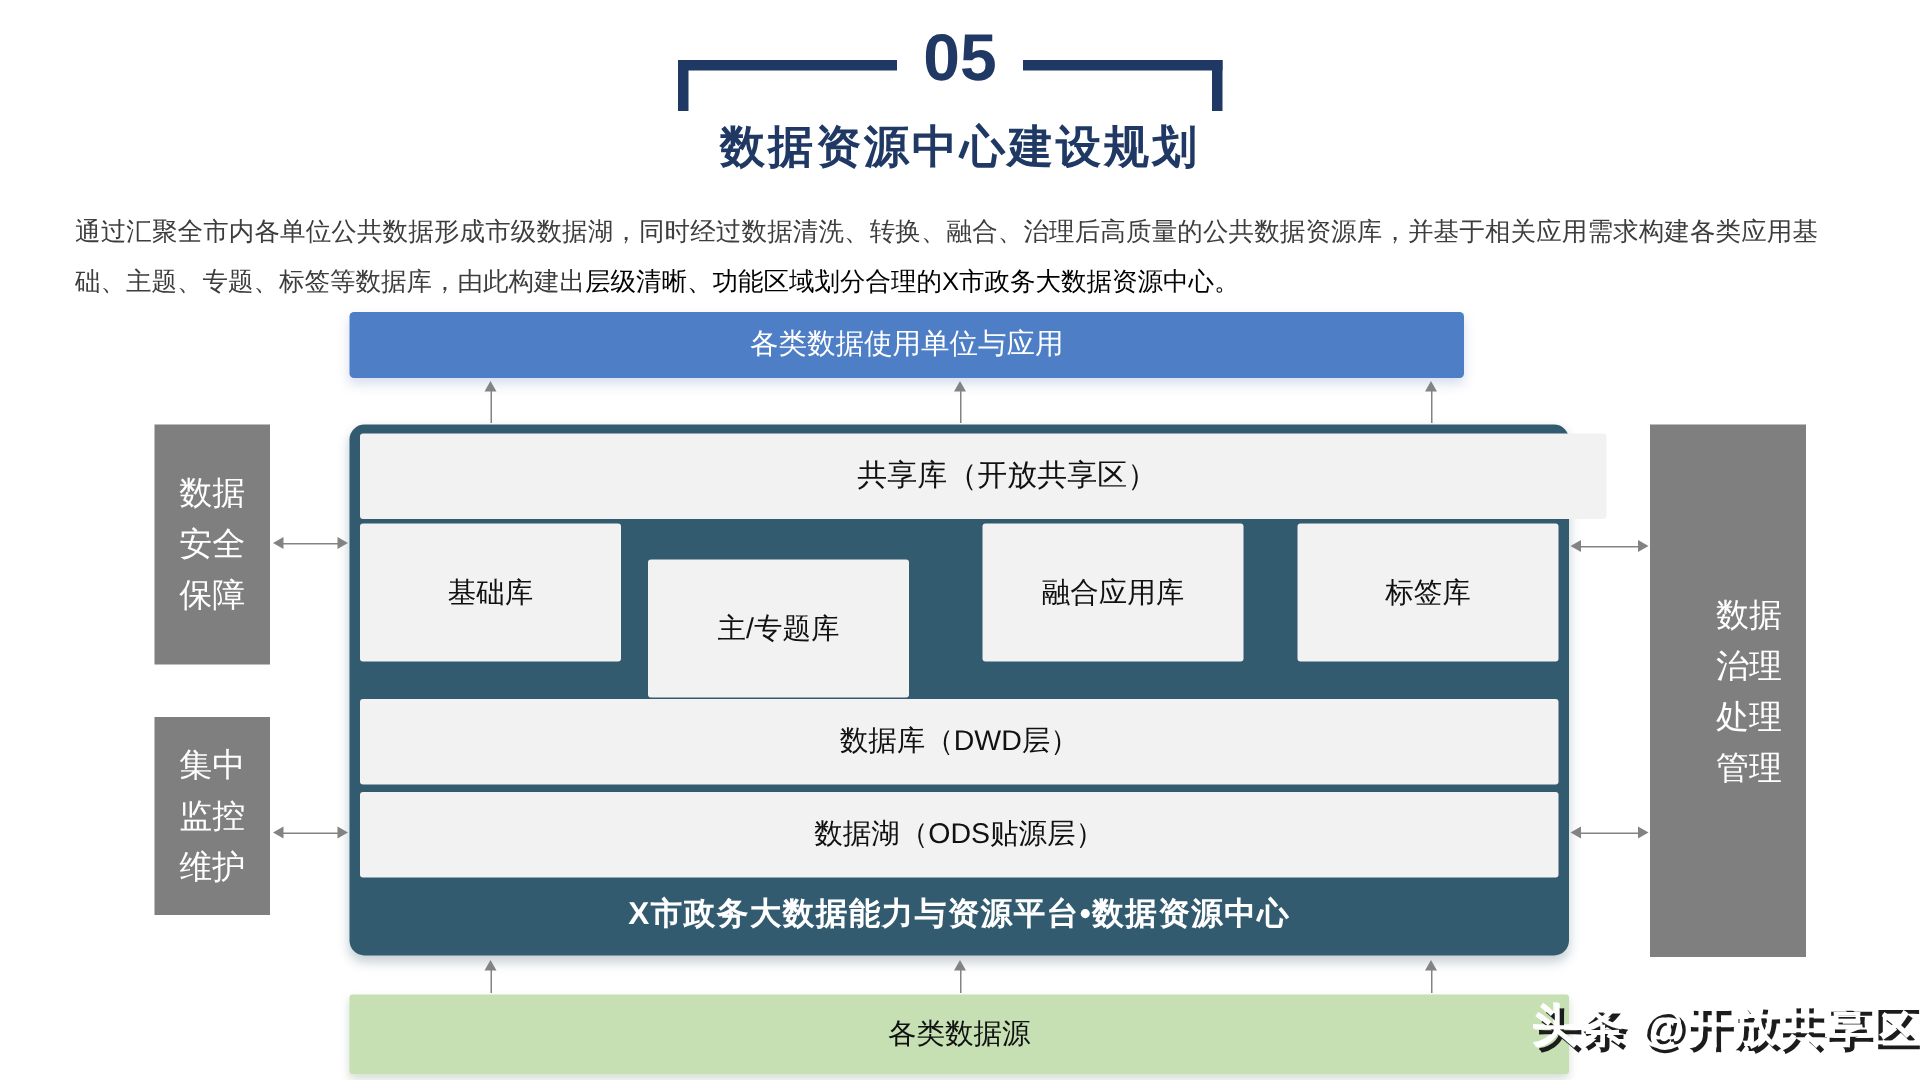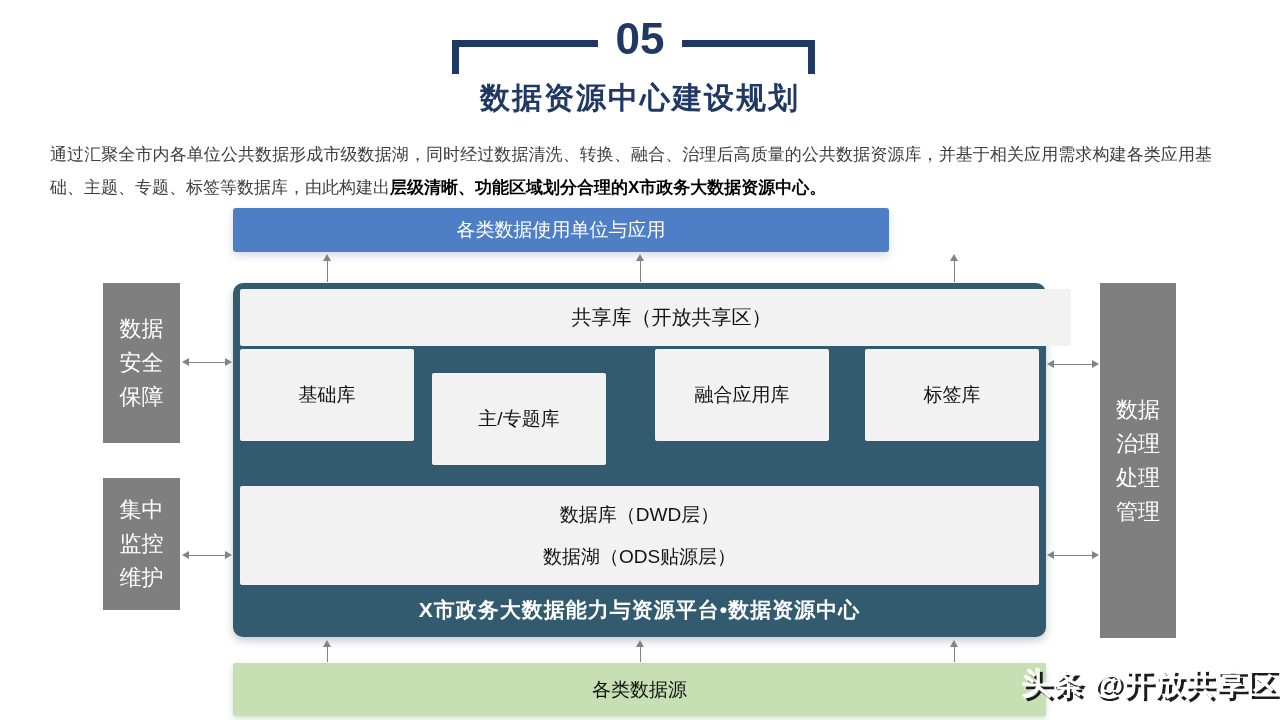--- a/index.html
+++ b/index.html
@@ -20,45 +20,45 @@
   .slide-title{
     position:absolute;left:0;top:78px;width:1280px;
     text-align:center;font-size:30px;font-weight:800;
     letter-spacing:2px;color:#1F3864;
   }
   .intro{
     position:absolute;left:50px;top:138px;width:1162px;
     font-size:17px;line-height:33px;color:#3d3d3d;
     text-align:justify;
   }
-  .intro b{color:#000;font-weight:700;margin-top:28px;}
+  .intro b{color:#000;font-weight:400;margin-top:28px;}
   
   .consumers-bar{
-    position:absolute;left:233px;top:208px;width:656px;height:44px;
+    position:absolute;left:233px;top:208px;width:743px;height:44px;
     background:#4E7EC6;border-radius:3px;
     box-shadow:0 4px 8px rgba(90,120,180,0.25);
     color:#fff;font-size:19px;line-height:44px;text-align:center;
   }
   .container-box{
     position:absolute;left:233px;top:283px;width:813px;height:354px;
     background:#335B70;border-radius:10px;
     box-shadow:0 4px 8px rgba(60,90,110,0.3);
   }
   .layer{
     position:absolute;background:#F2F2F2;border-radius:2px;
     text-align:center;color:#111;
   }
   .layer-share{left:7px;top:6px;width:799px;height:57px;font-size:20px;line-height:57px;padding-left:32px;}
   .lib-box{
     position:absolute;top:66px;height:92px;width:174px;
     background:#F2F2F2;border-radius:2px;
     display:flex;align-items:center;justify-content:center;
     font-size:19px;color:#111;
   }
-  .layer-dwd{left:7px;top:183px;width:799px;height:57px;font-size:19px;line-height:57px;margin-top:20px;}
+  .layer-dwd{left:7px;top:183px;width:799px;height:57px;font-size:19px;line-height:57px;}
   .layer-ods{left:7px;top:245px;width:799px;height:57px;font-size:19px;line-height:57px;}
   .platform-bar{
     position:absolute;left:0;top:302px;width:813px;height:52px;
     text-align:center;line-height:50px;
     color:#fff;font-size:21px;font-weight:700;letter-spacing:1px;
   }
   .gray-panel{
     position:absolute;width:77px;background:#7F7F7F;
     display:flex;align-items:center;justify-content:center;
     color:#fff;
@@ -134,21 +134,21 @@
   <div class="platform-bar">X市政务大数据能力与资源平台•数据资源中心</div>
 </div>
 
 <div class="gray-panel" style="left:103px;top:283px;height:160px;">
   <span class="vtext">数据安全保障</span>
 </div>
 <div class="gray-panel" style="left:103px;top:478px;height:132px;">
   <span class="vtext">集中监控维护</span>
 </div>
 
-<div class="gray-panel" style="left:1100px;top:283px;height:355px;width:76px;">
+<div class="gray-panel" style="left:1100px;top:283px;height:355px;width:76px;padding-left:28px;">
   <span class="vtext">数据治理处理管理</span>
 </div>
 
 <div class="arr-h" style="left:182px;top:358px;width:50px;">
     <span class="head-l"></span>
     <span class="line"></span>
     <span class="head-r"></span>
   </div>
 <div class="arr-h" style="left:182px;top:551px;width:50px;">
     <span class="head-l"></span>

